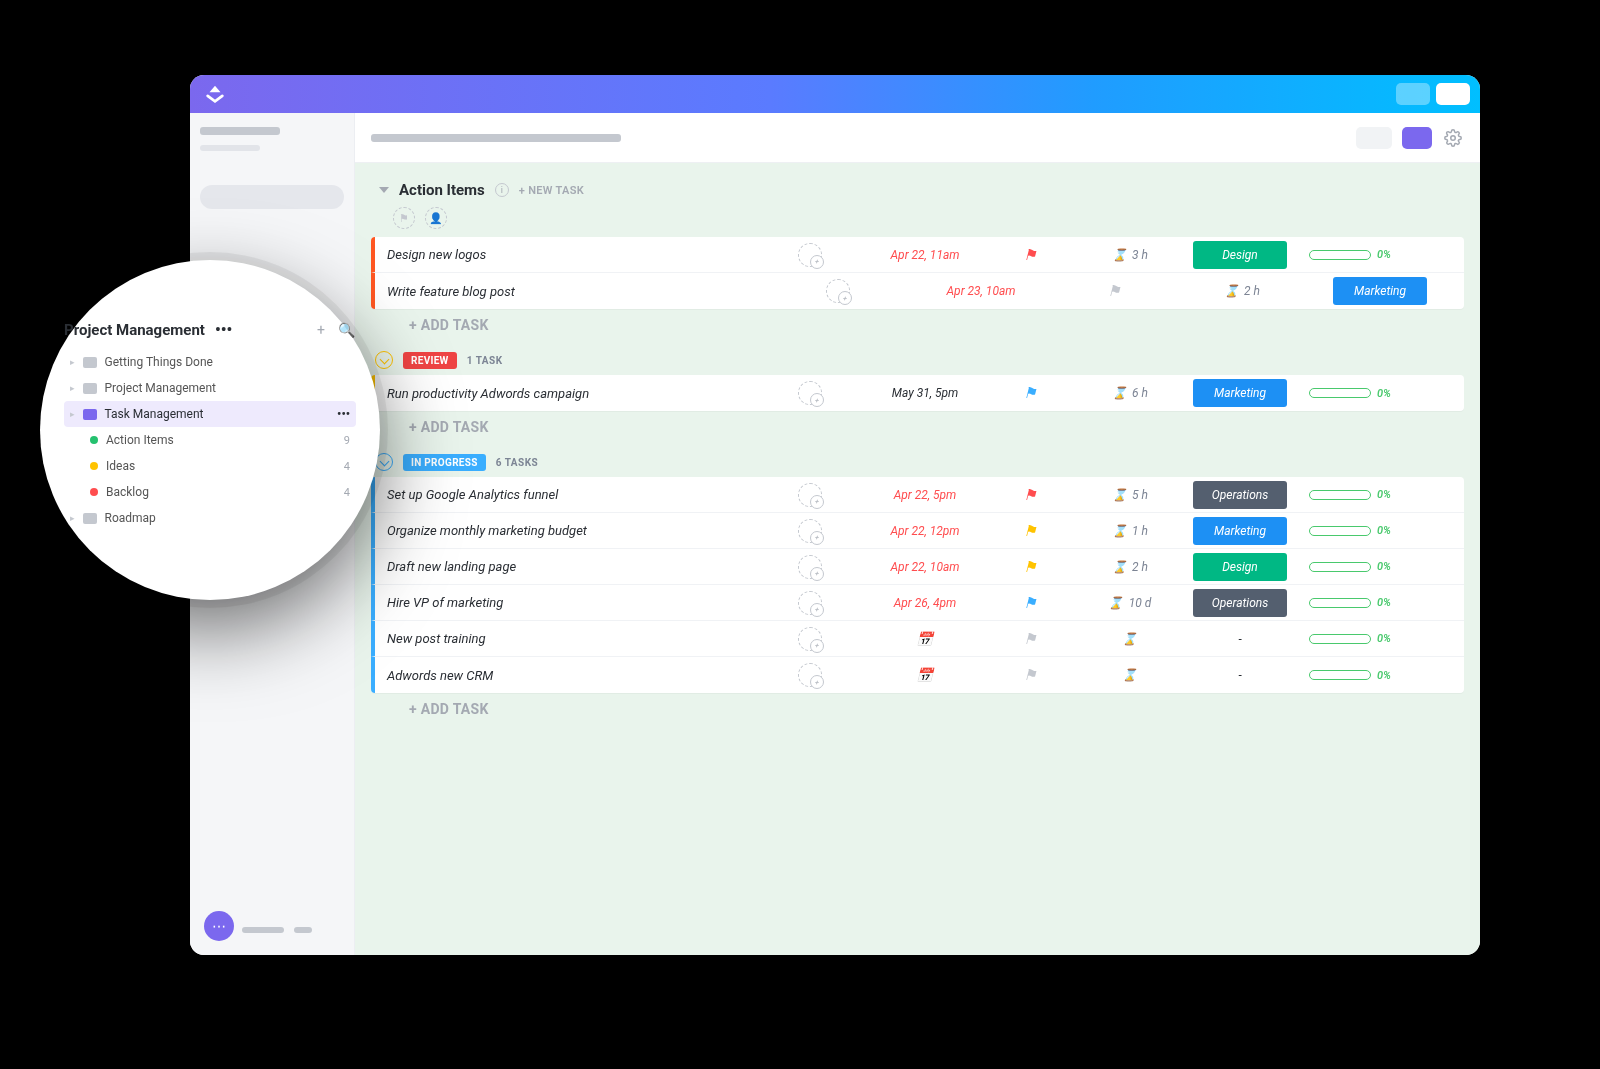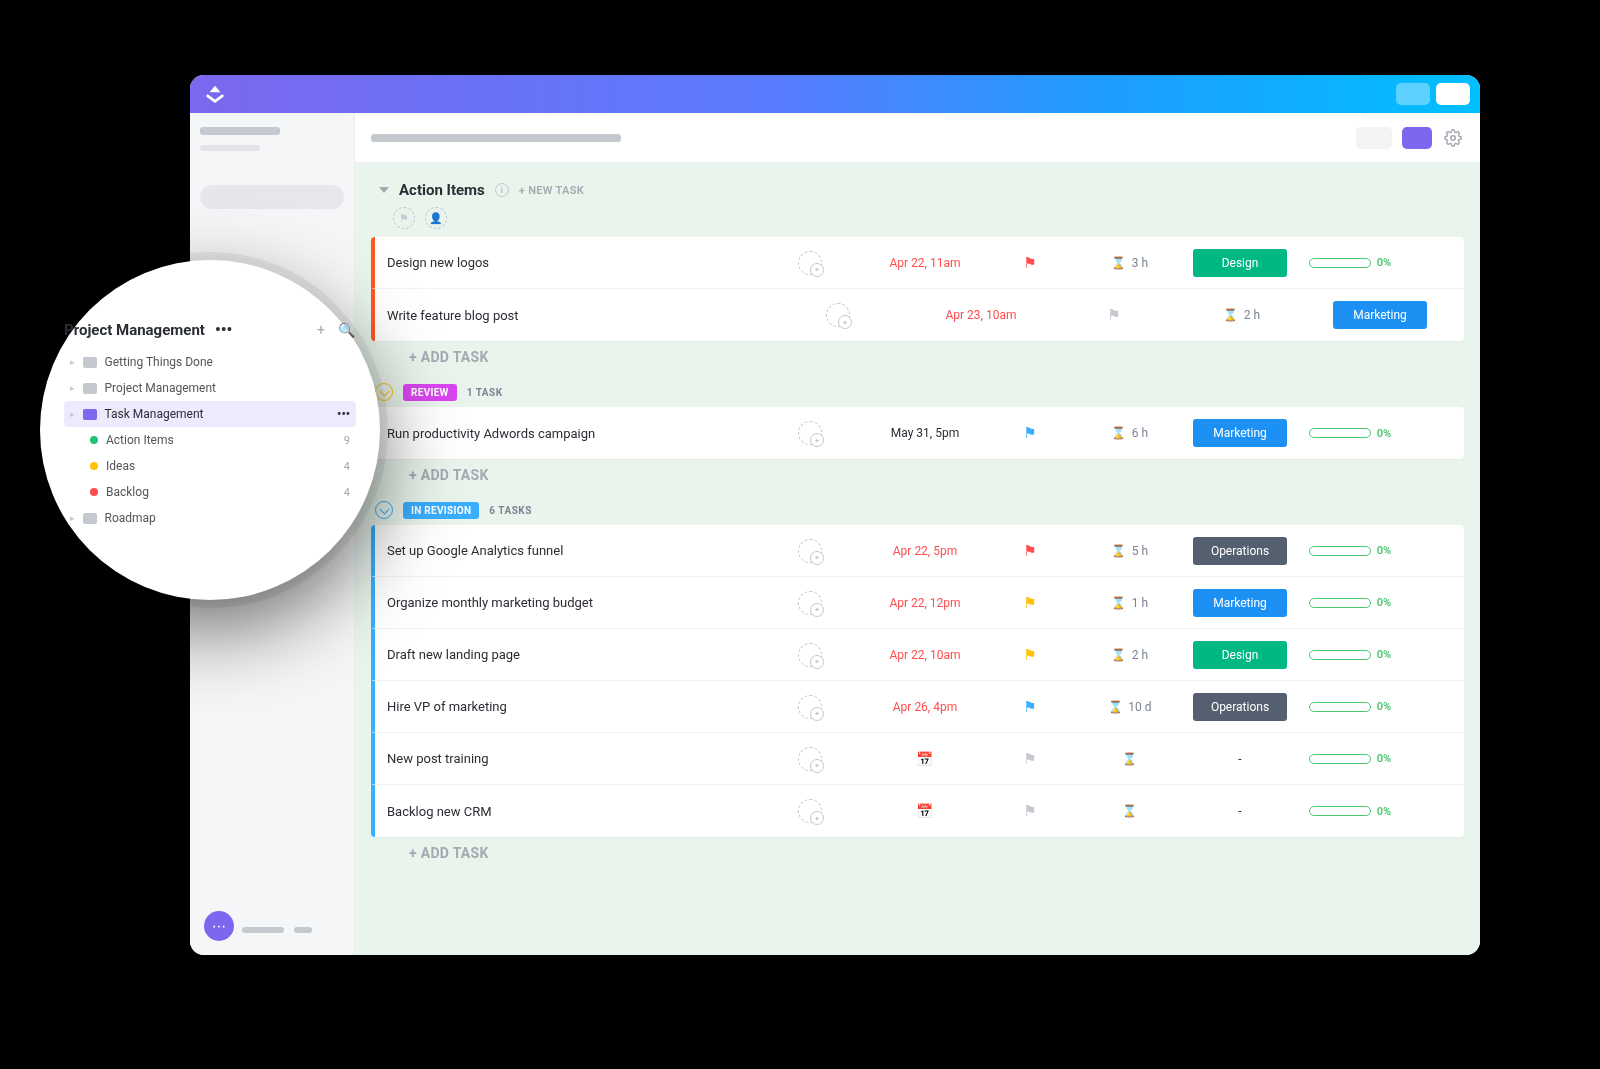--- a/index.html
+++ b/index.html
@@ -66,21 +66,21 @@
   
   .cols{display:grid;grid-template-columns: 380px 110px 120px 90px 110px 110px 110px;gap:0;align-items:center;font-size:10px;font-weight:700;color:var(--grey-500);letter-spacing:.5px;padding:4px 0 6px 10px;}
   .cols .pre{display:flex;align-items:center;gap:10px;}
   
   .group{margin-bottom:14px;}
   .grp-toggle{width:18px;height:18px;border:1.8px solid currentColor;border-radius:50%;display:flex;align-items:center;justify-content:center;margin-left:-6px;}
   .grp-toggle::before{content:"";width:6px;height:6px;border-right:1.8px solid currentColor;border-bottom:1.8px solid currentColor;transform:rotate(45deg);margin-top:-2px;}
   .grp-chip{font-size:10px;font-weight:700;color:#fff;padding:3px 8px;border-radius:3px;letter-spacing:.3px;}
   .grp-count{font-size:10px;font-weight:700;color:var(--grey-500);letter-spacing:.5px;}
   .task-table{background:#fff;border-radius:4px;overflow:hidden;box-shadow:0 1px 0 rgba(0,0,0,.03);}
-  .task-row{display:grid;grid-template-columns: 380px 110px 120px 90px 110px 110px 110px;align-items:center;height:52px;border-bottom:1px solid #F0F2F5;border-left:4px solid transparent;}
+  .task-row{display:grid;grid-template-columns: 380px 110px 120px 90px 110px 110px 110px;align-items:center;height:36px;border-bottom:1px solid #F0F2F5;border-left:4px solid transparent;font-style:italic;}
   .task-row:last-child{border-bottom:none;}
   .tname{font-size:13px;color:var(--text);padding-left:12px;white-space:nowrap;overflow:hidden;text-overflow:ellipsis;}
   .avatar{width:24px;height:24px;border-radius:50%;border:1.5px dashed var(--grey-300);margin:auto;position:relative;}
   .avatar::after{content:"+";position:absolute;right:-3px;bottom:-3px;width:12px;height:12px;border-radius:50%;background:#fff;border:1px solid var(--grey-300);font-size:8px;color:var(--grey-400);display:flex;align-items:center;justify-content:center;}
   .due{font-size:12px;text-align:center;white-space:nowrap;}
   .due.red{color:#FF4D4F;}
   .due.grey{color:var(--text);}
   .due.empty{color:var(--grey-300);font-size:14px;}
   .flag{display:flex;justify-content:center;color:var(--grey-300);font-size:15px;}
   .flag.red{color:#FF4D4F;}
@@ -209,21 +209,21 @@
                     <div class="pct">0%</div>
                   </div>
                 </div>
               </div>
               <div class="add-task">+ ADD TASK</div>
             </div>
             <div class="group">
               <div class="cols">
                 <div class="pre">
                   <div class="grp-toggle" style="color: rgb(255, 195, 0);"></div>
-                  <div class="grp-chip" style="background: #d946ef;">REVIEW</div>
+                  <div class="grp-chip" style="background: #ef4444;">REVIEW</div>
                   <div class="grp-count">1 TASK</div>
                 </div>
                 <div style="text-align: center;"></div>
                 <div style="text-align: center;"></div>
                 <div style="text-align: center;"></div>
                 <div style="text-align: center;"></div>
                 <div style="text-align: center;"></div>
                 <div style="text-align: center;"></div>
               </div>
               <div class="task-table">
@@ -246,21 +246,21 @@
                     <div class="pct">0%</div>
                   </div>
                 </div>
               </div>
               <div class="add-task">+ ADD TASK</div>
             </div>
             <div class="group">
               <div class="cols">
                 <div class="pre">
                   <div class="grp-toggle" style="color: rgb(58, 174, 255);"></div>
-                  <div class="grp-chip" style="background: rgb(58, 174, 255);">IN REVISION</div>
+                  <div class="grp-chip" style="background: rgb(58, 174, 255);">IN PROGRESS</div>
                   <div class="grp-count">6 TASKS</div>
                 </div>
                 <div style="text-align: center;"></div>
                 <div style="text-align: center;"></div>
                 <div style="text-align: center;"></div>
                 <div style="text-align: center;"></div>
                 <div style="text-align: center;"></div>
                 <div style="text-align: center;"></div>
               </div>
               <div class="task-table">
@@ -352,21 +352,21 @@
                   </div>
                   <div class="dept none">
                     <span>-</span>
                   </div>
                   <div class="prog">
                     <div class="bar"></div>
                     <div class="pct">0%</div>
                   </div>
                 </div>
                 <div class="task-row" style="border-left-color: rgb(58, 174, 255);">
-                  <div class="tname">Backlog new CRM</div>
+                  <div class="tname">Adwords new CRM</div>
                   <div>
                     <div class="avatar"></div>
                   </div>
                   <div class="due empty">📅</div>
                   <div class="flag grey">⚑</div>
                   <div class="est">
                     <span class="hg">⌛</span>
                   </div>
                   <div class="dept none">
                     <span>-</span>

